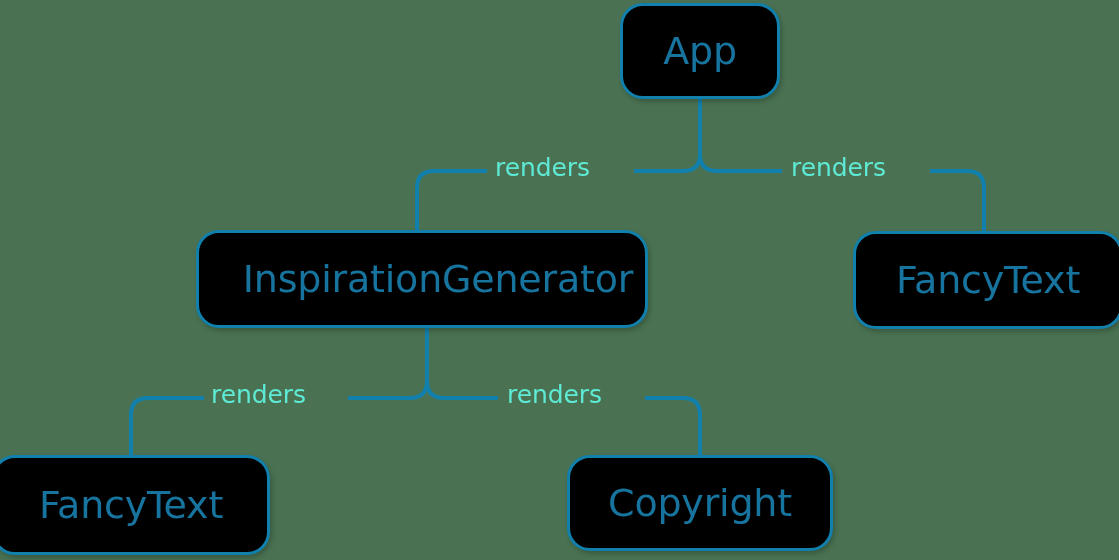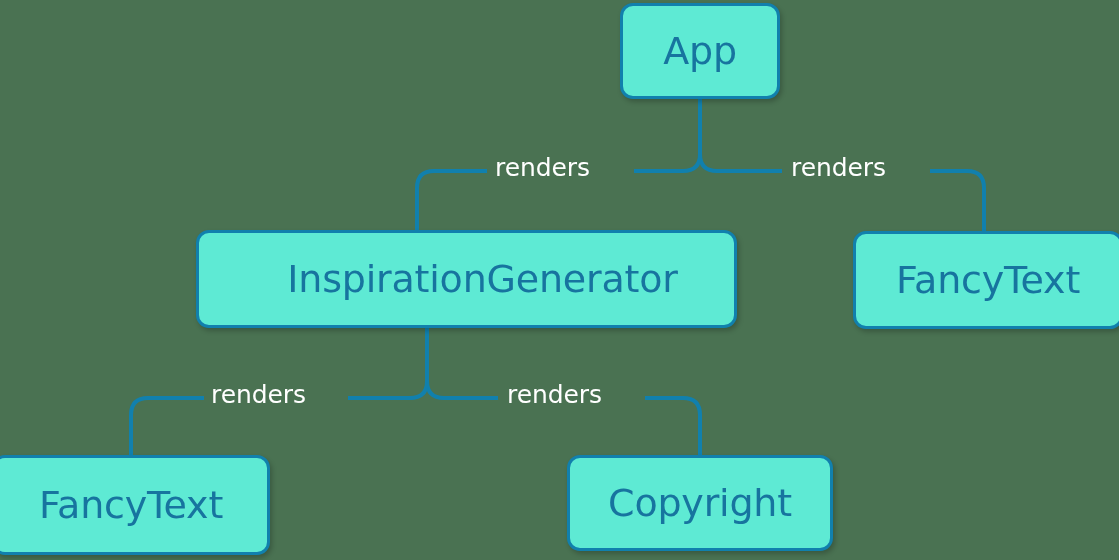--- a/index.html
+++ b/index.html
@@ -23,40 +23,40 @@
     position: absolute;
     left: 0;
     top: 0;
     width: 1119px;
     height: 560px;
     pointer-events: none;
   }
   .node-box {
     position: absolute;
     box-sizing: border-box;
-    background: #5eead4;
+    background: #000000;
     border: 3px solid #1180ad;
-    border-radius: 13px;
+    border-radius: 23px;
     display: flex;
     align-items: center;
     justify-content: center;
     box-shadow: 2px 3px 5px rgba(0,0,0,0.22);
     z-index: 2;
   }
   .node-label {
     color: #17749f;
     font-size: 38px;
     font-weight: 400;
     letter-spacing: -0.2px;
     white-space: nowrap;
     line-height: 1;
   }
   .edge-label {
     position: absolute;
-    color: #ffffff;
+    color: #5eead4;
     font-size: 25px;
     font-weight: 500;
     white-space: nowrap;
     line-height: 1;
     z-index: 3;
     letter-spacing: -0.1px;
   }
 </style>
 </head>
 <body>
@@ -94,21 +94,21 @@
 
   <div class="edge-label" style="left:495px; top:155px;">renders</div>
   <div class="edge-label" style="left:791px; top:155px;">renders</div>
   <div class="edge-label" style="left:211px; top:382px;">renders</div>
   <div class="edge-label" style="left:507px; top:382px;">renders</div>
 
   <div class="node-box" style="left:620px; top:3px; width:160px; height:96px;">
     <span class="node-label">App</span>
   </div>
 
-  <div class="node-box" style="left:196px; top:230px; width:541px; height:98px;padding-left:32px;">
+  <div class="node-box" style="left:196px; top:230px; width:452px; height:98px;padding-left:32px;">
     <span class="node-label">InspirationGenerator</span>
   </div>
 
   <div class="node-box" style="left:853px; top:231px; width:270px; height:98px;">
     <span class="node-label">FancyText</span>
   </div>
 
   <div class="node-box" style="left:-8px; top:455px; width:278px; height:100px;">
     <span class="node-label">FancyText</span>
   </div>

